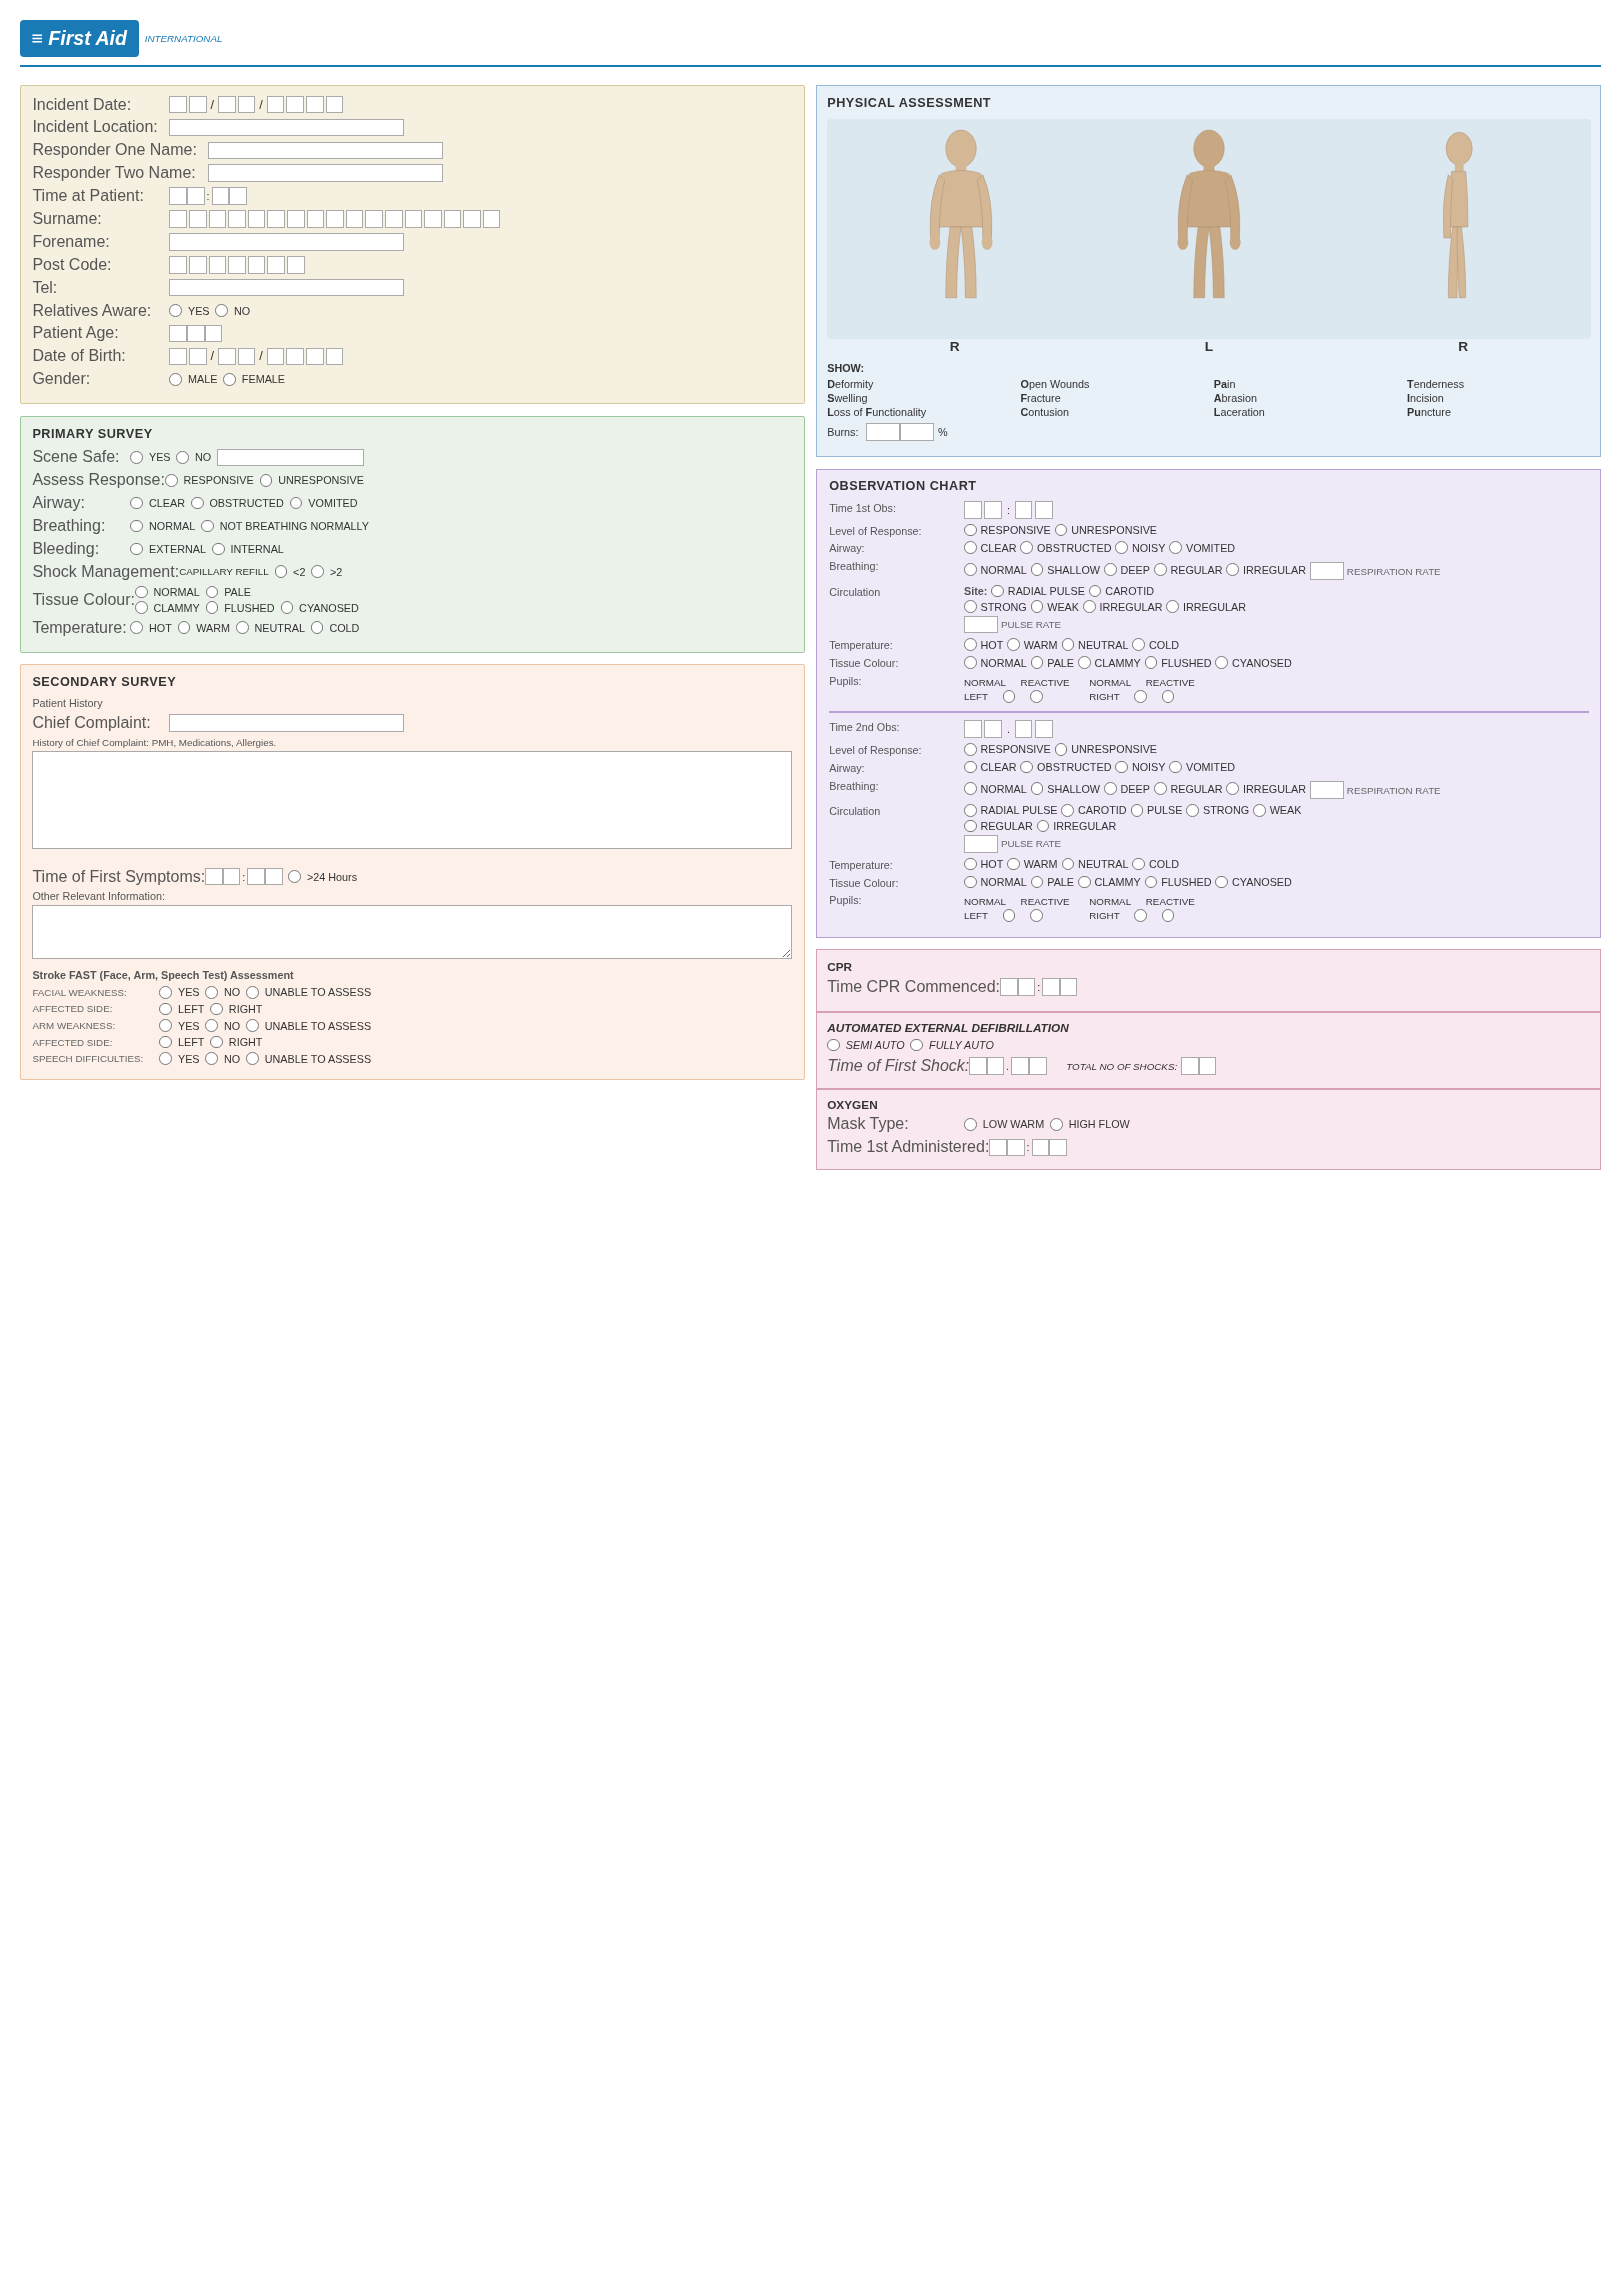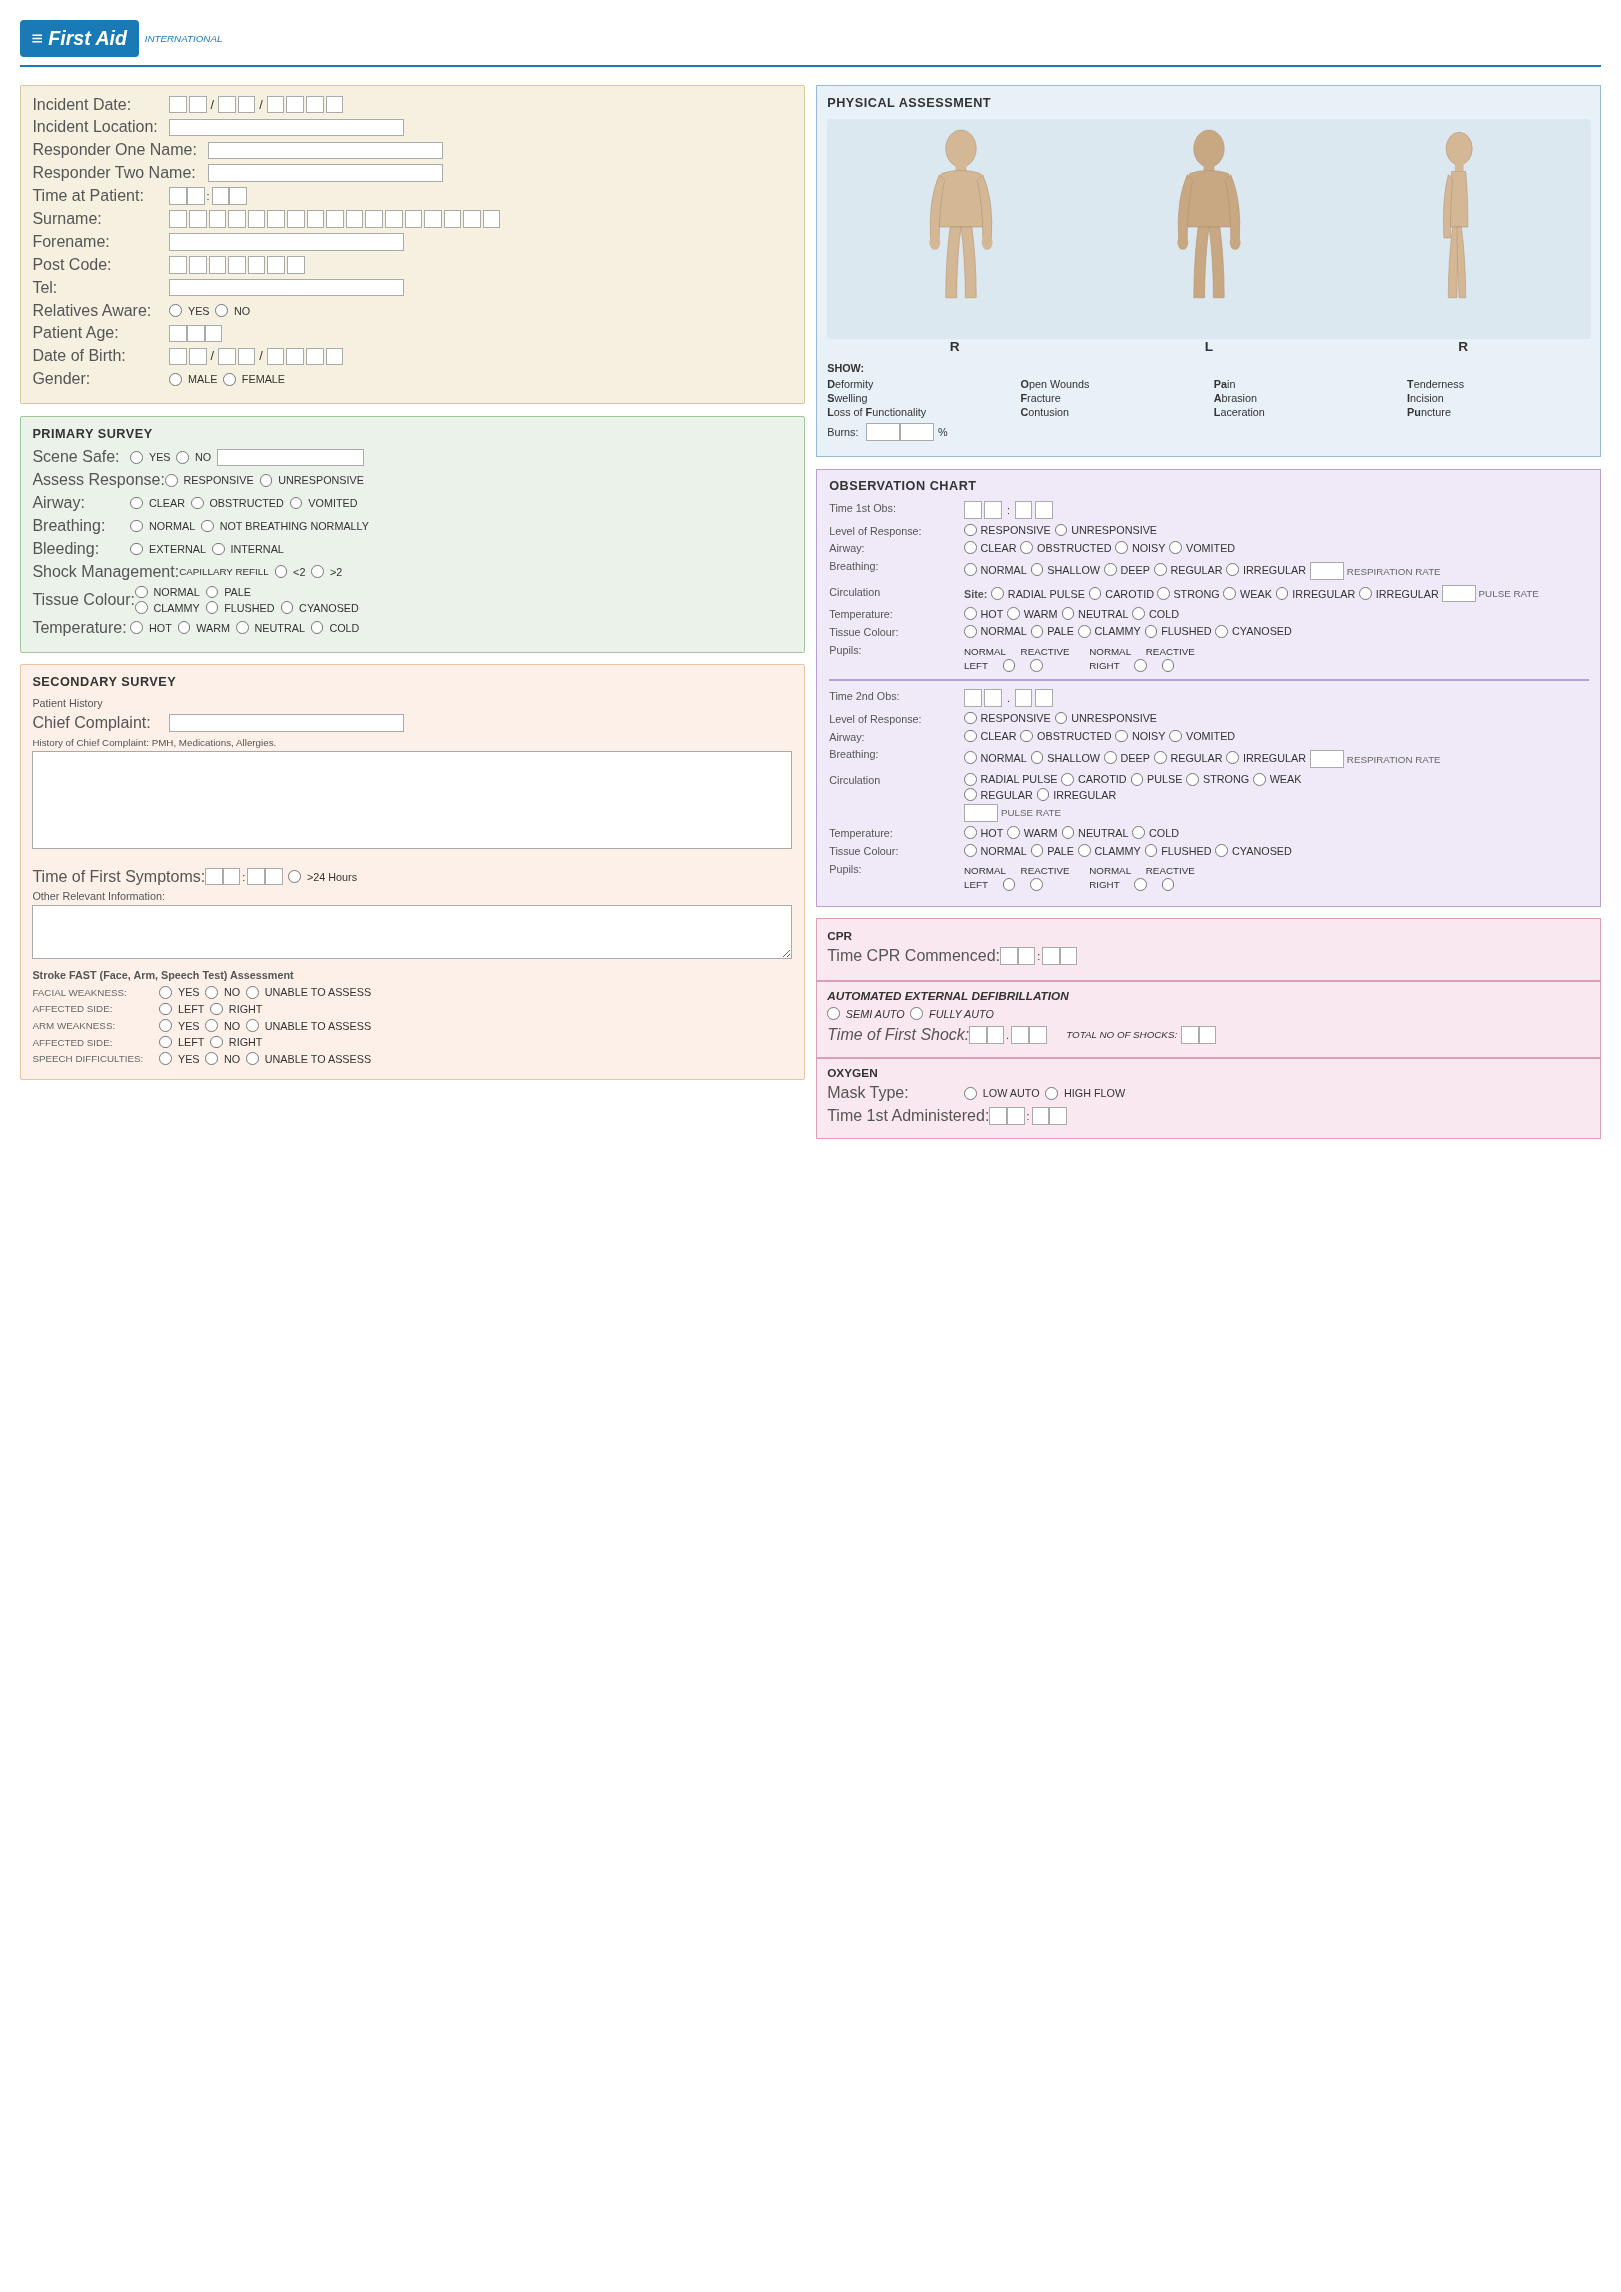--- a/index.html
+++ b/index.html
@@ -782,21 +782,21 @@
               <span class="small-input"></span>
               <span style="font-size:9.8px;color:#666;">RESPIRATION RATE</span>
             </div>
           </div>
         </div>
       </div>
 
       <div class="obs-row">
         <span class="obs-label">Circulation</span>
         <div class="obs-content">
-          <div style="display:flex;flex-direction:row;gap:2.9px;">
+          <div style="display:flex;flex-direction:column;gap:2.9px;">
             <div style="display:flex;align-items:center;gap:3.9px;">
               <span class="site-label">Site:</span>
               <span class="radio-circle"></span>
                 <span>RADIAL PULSE</span>
               <span class="radio-circle"></span>
                 <span>CAROTID</span>
             </div>
             <div style="display:flex;align-items:center;gap:3.9px;">
               <span class="radio-circle"></span>
                 <span>STRONG</span>
@@ -1060,21 +1060,21 @@
           <span class="char-box"></span>
         </div>
       </div>
 
       <div class="oxy-section" style="border-top:1px solid #d8a0b8;">
         <div style="font-weight:bold;font-size:11.8px;margin-bottom:3.9px;">OXYGEN</div>
         <div class="form-row">
           <span class="form-label">Mask Type:</span>
           <div class="radio-group">
             <span class="radio-circle"></span>
-            <span>LOW AUTO</span>
+            <span>LOW WARM</span>
             <span class="radio-circle"></span>
             <span>HIGH FLOW</span>
           </div>
         </div>
         <div class="form-row" style="margin-top:3.9px;">
           <span class="form-label">Time 1st Administered:</span>
           <span class="char-box"></span>
           <span class="char-box"></span>
           <span style="margin:0 2px;">:</span>
           <span class="char-box"></span>

